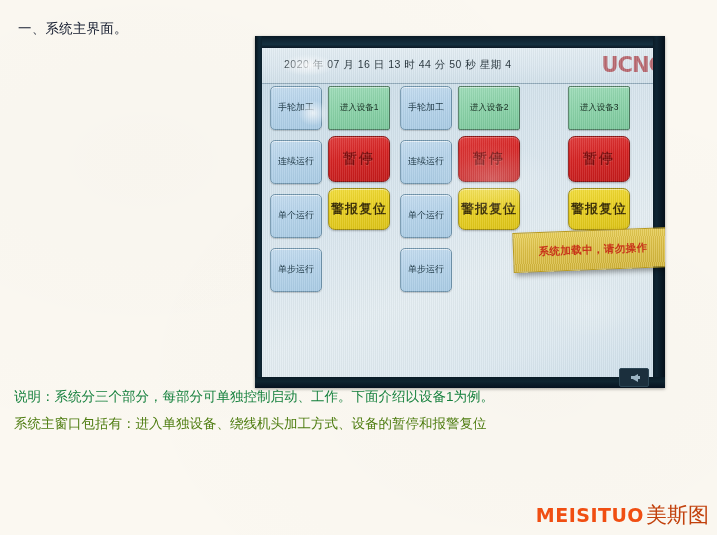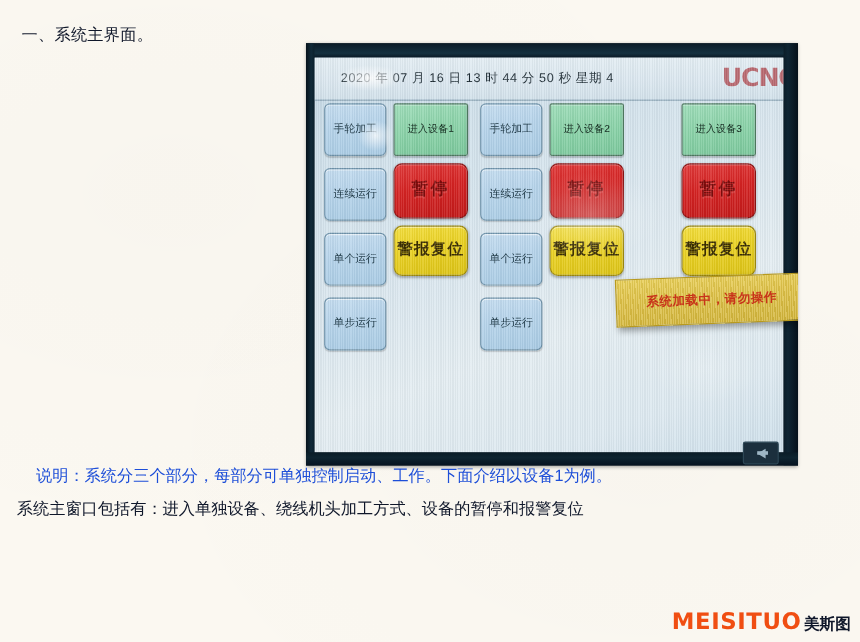--- a/index.html
+++ b/index.html
@@ -31,32 +31,32 @@
     left: 18px;
     top: 20px;
     font-size: 13.5px;
     color: #0f172a;
     letter-spacing: 0.2px;
     white-space: nowrap;
   }
 
   .doc-note-1 {
     position: absolute;
-    left: 30px;
+    left: 14px;
     top: 388px;
     font-size: 13.5px;
-    color: #1d4ed8;
+    color: #15803d;
     white-space: nowrap;
   }
   .doc-note-2 {
     position: absolute;
     left: 14px;
     top: 415px;
     font-size: 13.5px;
-    color: #0f172a;
+    color: #4d7c0f;
     white-space: nowrap;
   }
 
   
   .photo {
     position: absolute;
     left: 255px;
     top: 36px;
     width: 410px;
     height: 352px;
@@ -362,23 +362,23 @@
   }
   .brand-latin {
     font-size: 19px;
     font-weight: bold;
     color: #f04e12;
     letter-spacing: 0.5px;
     font-family: "DejaVu Sans", sans-serif;
     margin-left: 15px;
   }
   .brand-cn {
-    font-size: 13px;
-    font-weight: bold;
-    color: #0f172a;
+    font-size: 21px;
+    font-weight: normal;
+    color: #c2410c;
     letter-spacing: 0px;
   }
 </style>
 </head>
 <body>
 
 <div class="paper-texture"></div>
 
 <div class="doc-heading">一、系统主界面。</div>
 

